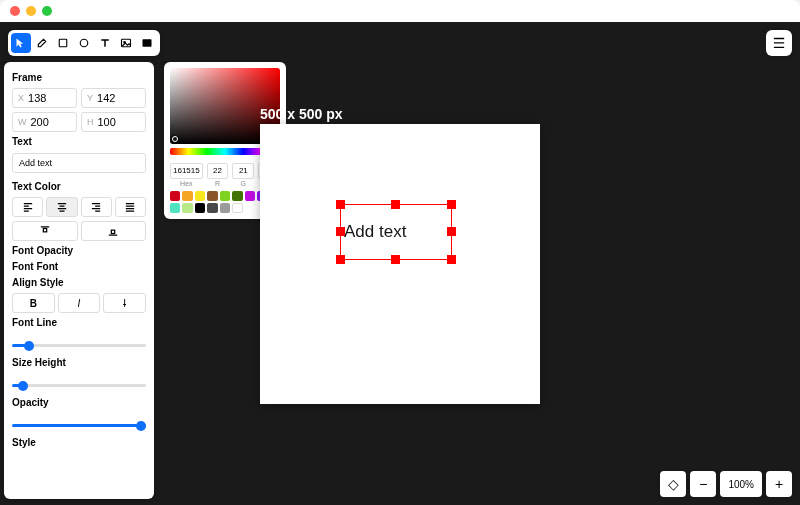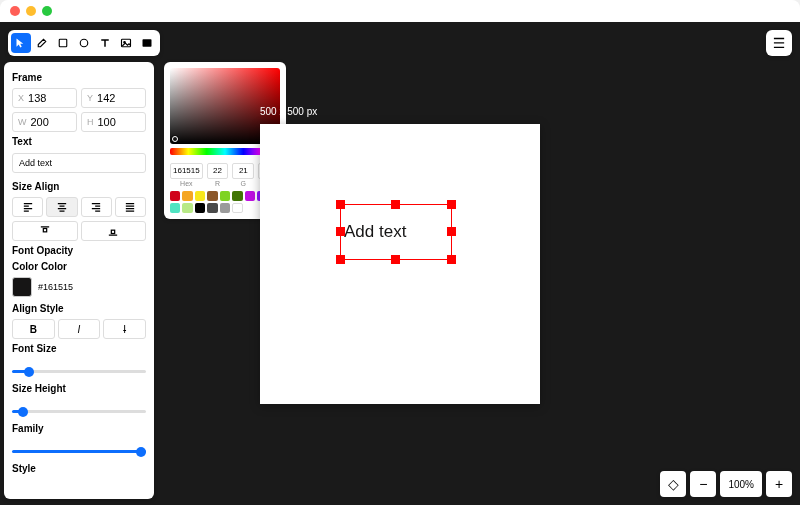--- a/index.html
+++ b/index.html
@@ -44,21 +44,21 @@
 .cp-hue-preview { position: absolute; right: -1px; top: -1px; width: 9px; height: 9px; background: #181313; border: 1px solid #fff; border-radius: 1px; }
 .cp-inputs { display: flex; gap: 4px; margin-bottom: 4px; }
 .cp-input-group { flex: 1; text-align: center; }
 .cp-input-group.hex { flex: 1.5; }
 .cp-input-group input { width: 100%; border: 1px solid #ddd; border-radius: 2px; font-size: 8px; text-align: center; height: 16px; }
 .cp-input-group label { font-size: 7px; color: #888; display: block; margin-top: 1px; }
 .cp-swatches { display: grid; grid-template-columns: repeat(9, 1fr); gap: 2px; }
 .cp-swatch { width: 100%; aspect-ratio: 1; border-radius: 2px; cursor: pointer; }
 .canvas-area { position: absolute; top: 0; left: 0; right: 0; bottom: 0; display: flex; align-items: center; justify-content: center; pointer-events: none; }
 .canvas-wrap { position: relative; }
-.canvas-label { position: absolute; top: -18px; left: 0; color: #fff; font-size: 10px; font-weight: 400; }
+.canvas-label { position: absolute; top: -18px; left: 0; color: #fff; font-size: 14px; font-weight: 700; }
 .canvas { width: 280px; height: 280px; background: #fff; position: relative; box-shadow: 0 2px 10px rgba(0,0,0,0.3); pointer-events: auto; }
 .text-obj { position: absolute; left: 80px; top: 80px; width: 112px; height: 56px; display: flex; align-items: center; justify-content: flex-start; padding-left: 4px; font-size: 17px; color: #161515; }
 .sel-box { position: absolute; left: 80px; top: 80px; width: 112px; height: 56px; border: 1px solid #ff0000; pointer-events: none; }
 .handle { position: absolute; width: 9px; height: 9px; background: #ff0000; }
 .h-nw { top: -5px; left: -5px; }
 .h-n { top: -5px; left: 50%; margin-left: -5px; }
 .h-ne { top: -5px; right: -5px; }
 .h-w { top: 50%; margin-top: -5px; left: -5px; }
 .h-e { top: 50%; margin-top: -5px; right: -5px; }
 .h-sw { bottom: -5px; left: -5px; }
@@ -140,21 +140,21 @@
         </div>
       <div class="input-field">
           <span class="input-prefix">H</span>
           <input value="100" style="">
         </div>
     </div>
 
     <div class="section-title">Text</div>
     <input class="full-input" value="Add text" style="">
 
-    <div class="section-title">Size Align</div>
+    <div class="section-title">Text Color</div>
     <div class="btn-grid-4">
       <button class="icon-btn">
           <svg width="10" height="10" viewBox="0 0 12 12" stroke="currentColor" stroke-width="1.5">
             <path d="M1 2h10M1 5h6M1 8h10M1 11h6"></path>
           </svg>
         </button>
       <button class="icon-btn sel">
           <svg width="10" height="10" viewBox="0 0 12 12" stroke="currentColor" stroke-width="1.5">
             <path d="M1 2h10M3 5h6M1 8h10M3 11h6"></path>
           </svg>
@@ -180,46 +180,42 @@
       <button class="icon-btn" style="flex:1">
           <svg width="10" height="10" viewBox="0 0 12 12" stroke="currentColor" stroke-width="1.5" fill="none">
             <path d="M1 11h10"></path>
             <rect x="4" y="5" width="4" height="4"></rect>
           </svg>
         </button>
     </div>
 
     <div class="section-title">Font Opacity</div>
 
-    <div class="section-title">Color Color</div>
-    <div class="color-field">
-      <div class="color-swatch" style="background:#161515"></div>
-      <span class="color-hex">#161515</span>
-    </div>
+    <div class="section-title">Font Font</div>
 
     <div class="section-title">Align Style</div>
     <div class="btn-grid-3">
       <button class="icon-btn">
           <b>B</b>
         </button>
       <button class="icon-btn">
           <i>I</i>
         </button>
       <button class="icon-btn">
           <span style="text-decoration:line-through">I</span>
         </button>
     </div>
 
-    <div class="section-title">Font Size</div>
+    <div class="section-title">Font Line</div>
     <div class="slider-row"><input type="range" class="slider filled" style="--fill: 10%;" value="10"></div>
 
     <div class="section-title">Size Height</div>
     <div class="slider-row"><input type="range" class="slider filled" style="--fill: 5%;" value="5"></div>
 
-    <div class="section-title">Family</div>
+    <div class="section-title">Opacity</div>
     <div class="slider-row"><input type="range" class="slider filled" style="--fill: 100%;" value="100"></div>
 
     <div class="section-title">Style</div>
     
     
     
   </div>
 
   <div class="colorpicker">
     <div class="cp-gradient">

